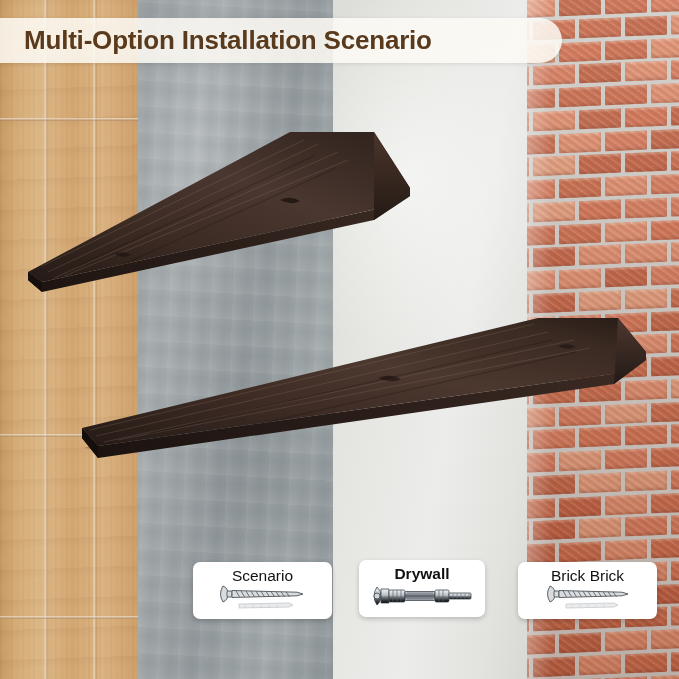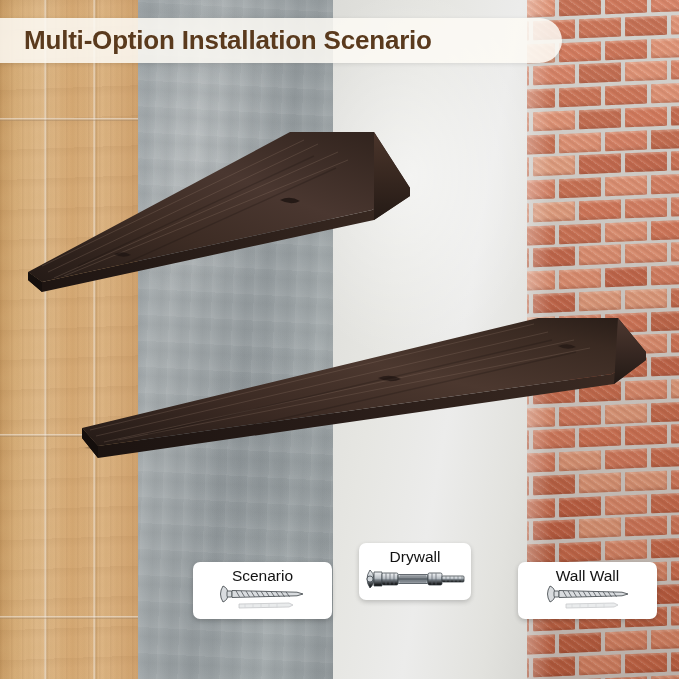--- a/index.html
+++ b/index.html
@@ -145,21 +145,21 @@
   }
   .option-art{
     position:relative;
     width:100%;height:30px;
     margin-top:1px;
   }
   .option-art svg{display:block;margin:0 auto;overflow:visible;}
 
   #card-wood{left:28px;top:562px;width:140px;}
   #card-concrete{left:193px;top:562px;width:139px;}
-  #card-drywall{left:359px;top:543px;width:112px;}
+  #card-drywall{left:359px;top:560px;width:126px;font-weight:bold;}
   #card-brick{left:518px;top:562px;width:139px;}
 </style>
 </head>
 <body>
 
 <div id="scene">
 
   <div class="panel" id="panel-wood">
     <div class="plank-seam" style="top:118px"></div>
     <div class="plank-seam" style="top:434px"></div>
@@ -541,21 +541,21 @@
           <rect x="82" y="9" width="22" height="6" rx="1" fill="url(#steel)"></rect>
         </g>
         <g stroke="#6b7278" stroke-width=".65" fill="none">
           <path d="M86,9.2 l0,5.6 M90,9.2 l0,5.6 M94,9.2 l0,5.6 M98,9.2 l0,5.6 M102,9.2 l0,5.6"></path>
         </g>
       </svg>
     </div>
   </div>
 
   <div class="option-card" id="card-brick">
-    <div class="option-label">Wall Wall</div>
+    <div class="option-label">Brick Brick</div>
     <div class="option-art">
       <svg width="108" height="26" viewBox="0 0 108 26">
         <g fill="#d9dcdf" stroke="#4d5257" stroke-width=".9">
           <path d="M16,0 q-5,8 0,16 q5,-2 5,-8 q0,-6 -5,-8z"></path>
           <rect x="20" y="5" width="5" height="6" rx="1"></rect>
           <path d="M25,4.5 L88,6.2 L94,8 L88,9.8 L25,11.5 z"></path>
         </g>
         <g stroke="#4d5257" stroke-width=".8" fill="none">
           <path d="M29,4.8 l3.5,6.0 M34,4.9 l3.5,5.9 M39,5.0 l3.5,5.8 M44,5.1 l3.5,5.7
                    M49,5.2 l3.5,5.6 M54,5.3 l3.5,5.5 M59,5.4 l3.5,5.4 M64,5.5 l3.5,5.3

